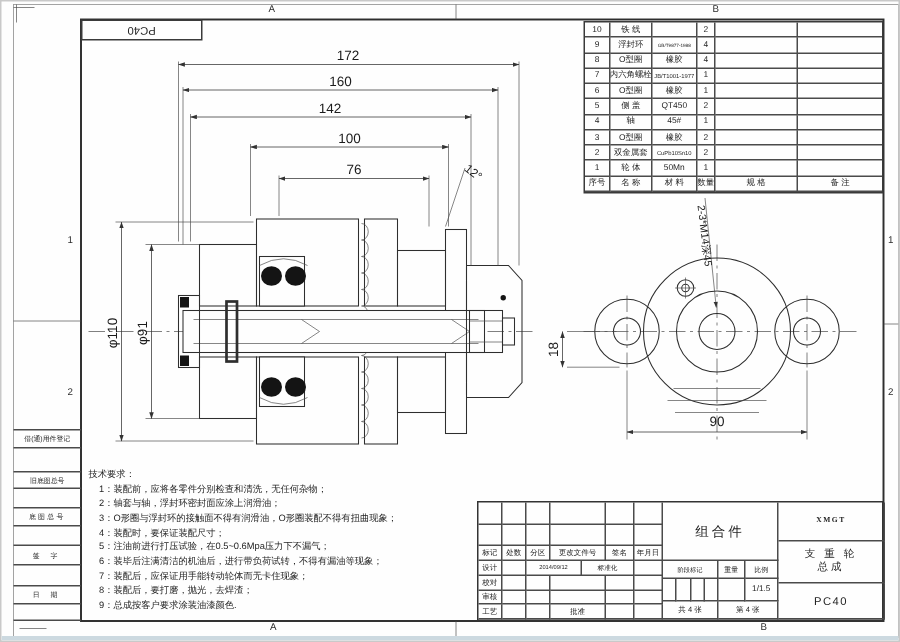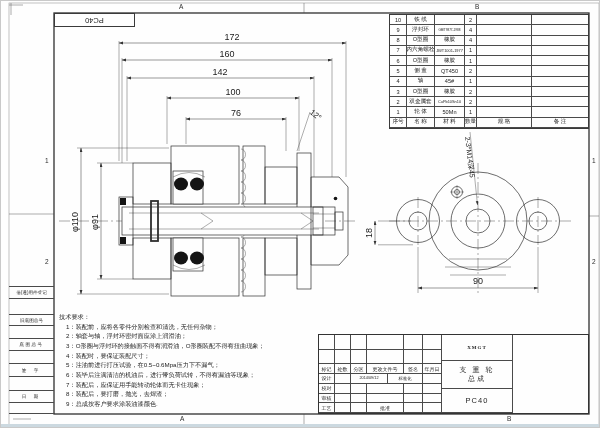--- a/index.html
+++ b/index.html
@@ -319,20 +319,40 @@
       <div class="row" style="height:10px;">
         <div class="t" style="width:16px;">工艺</div>
         <div class="t" style="width:16px;"></div>
           <div class="t" style="width:16px;"></div>
         <div class="t" style="width:37px;">批准</div>
         <div class="t" style="width:19px;"></div>
           <div class="t" style="width:19px;"></div>
       </div>
     </div>
 
+    <div class="col tmid">
+      <div class="t" style="width:77px;height:40px;font-size:9px;letter-spacing:2px;">组合件</div>
+      <div class="row" style="height:12px;">
+        <div class="t" style="width:37px;font-size:4.2px;">阶段标记</div>
+        <div class="t" style="width:18px;font-size:4.6px;">重量</div>
+        <div class="t" style="width:22px;font-size:4.6px;">比例</div>
+      </div>
+      <div class="row" style="height:16px;">
+        <div class="t" style="width:9.25px;"></div>
+          <div class="t" style="width:9.25px;"></div>
+          <div class="t" style="width:9.25px;"></div>
+          <div class="t" style="width:9.25px;"></div>
+        <div class="t" style="width:18px;"></div>
+        <div class="t" style="width:22px;font-size:5.5px;">1/1.5</div>
+      </div>
+      <div class="row" style="height:12px;">
+        <div class="t" style="width:37px;font-size:5px;">共 4 张</div>
+        <div class="t" style="width:40px;font-size:5px;">第 4 张</div>
+      </div>
+    </div>
 
     <div class="col tright">
       <div class="t logo" style="width:71px;height:27px;">XMGT</div>
       <div class="t" style="width:71px;height:28px;flex-direction:column;font-size:7px;letter-spacing:2px;line-height:1.3;">
         <span>支 重 轮</span>
         <span>总成</span>
       </div>
       <div class="t" style="width:71px;height:25px;font-size:7.5px;letter-spacing:1px;">PC40</div>
     </div>
   </div>

